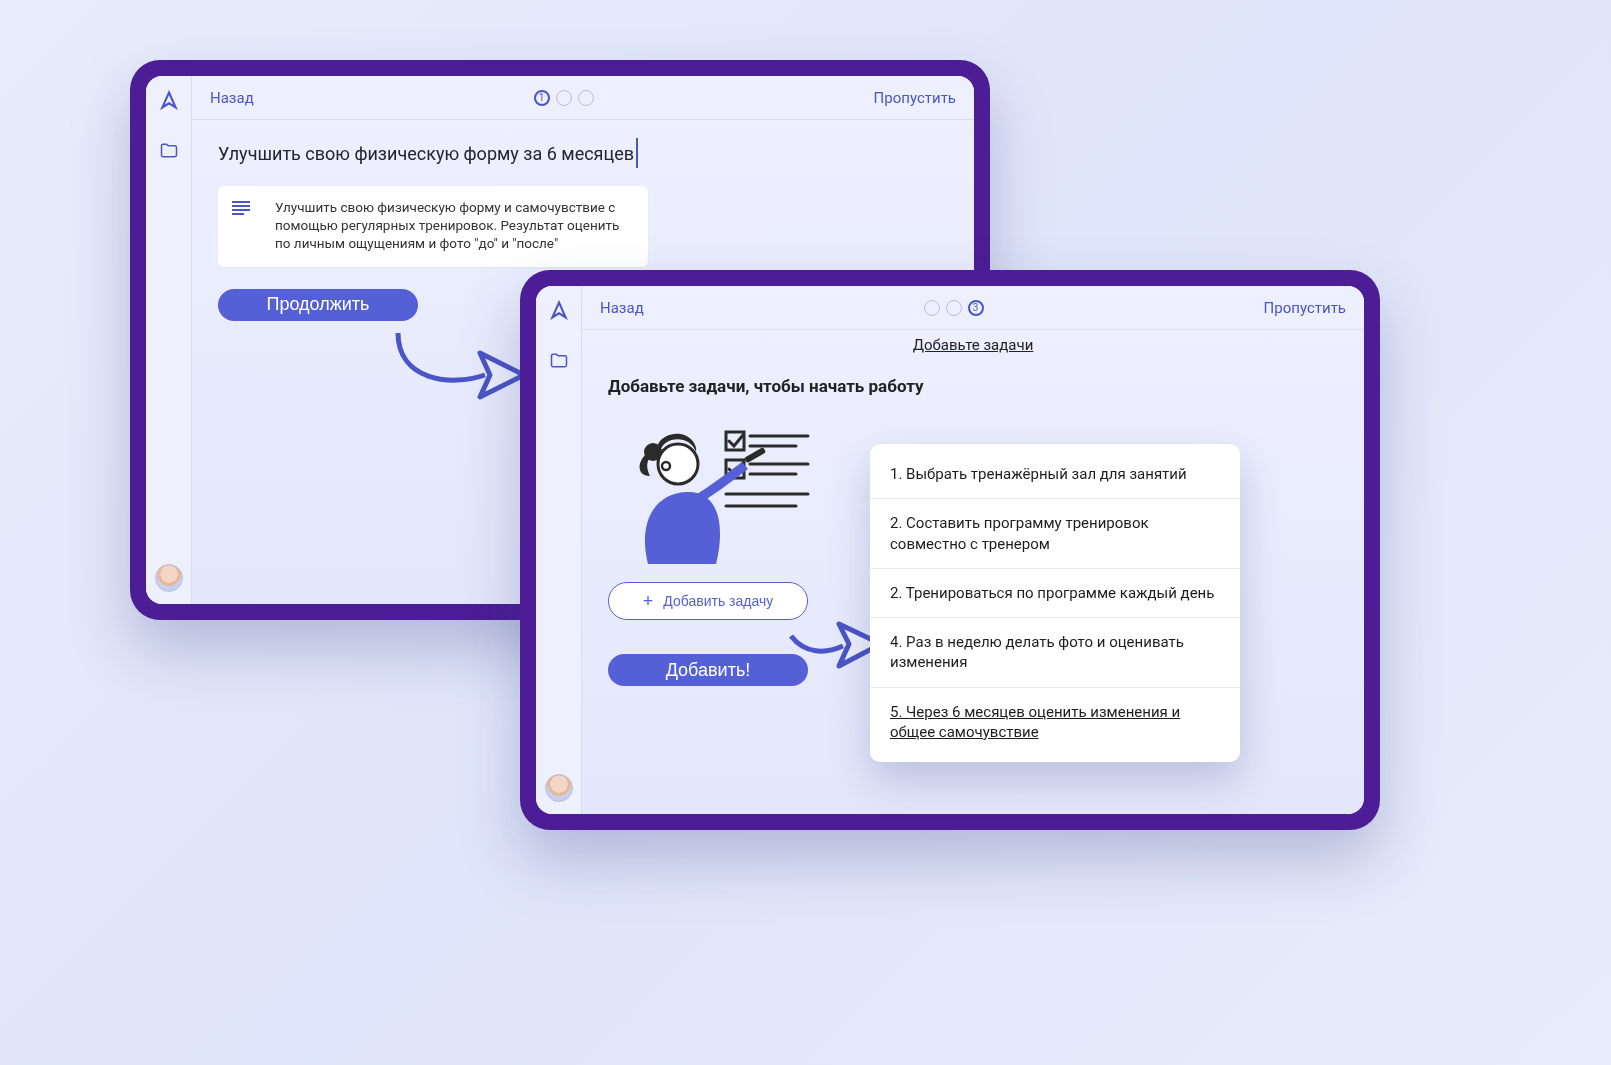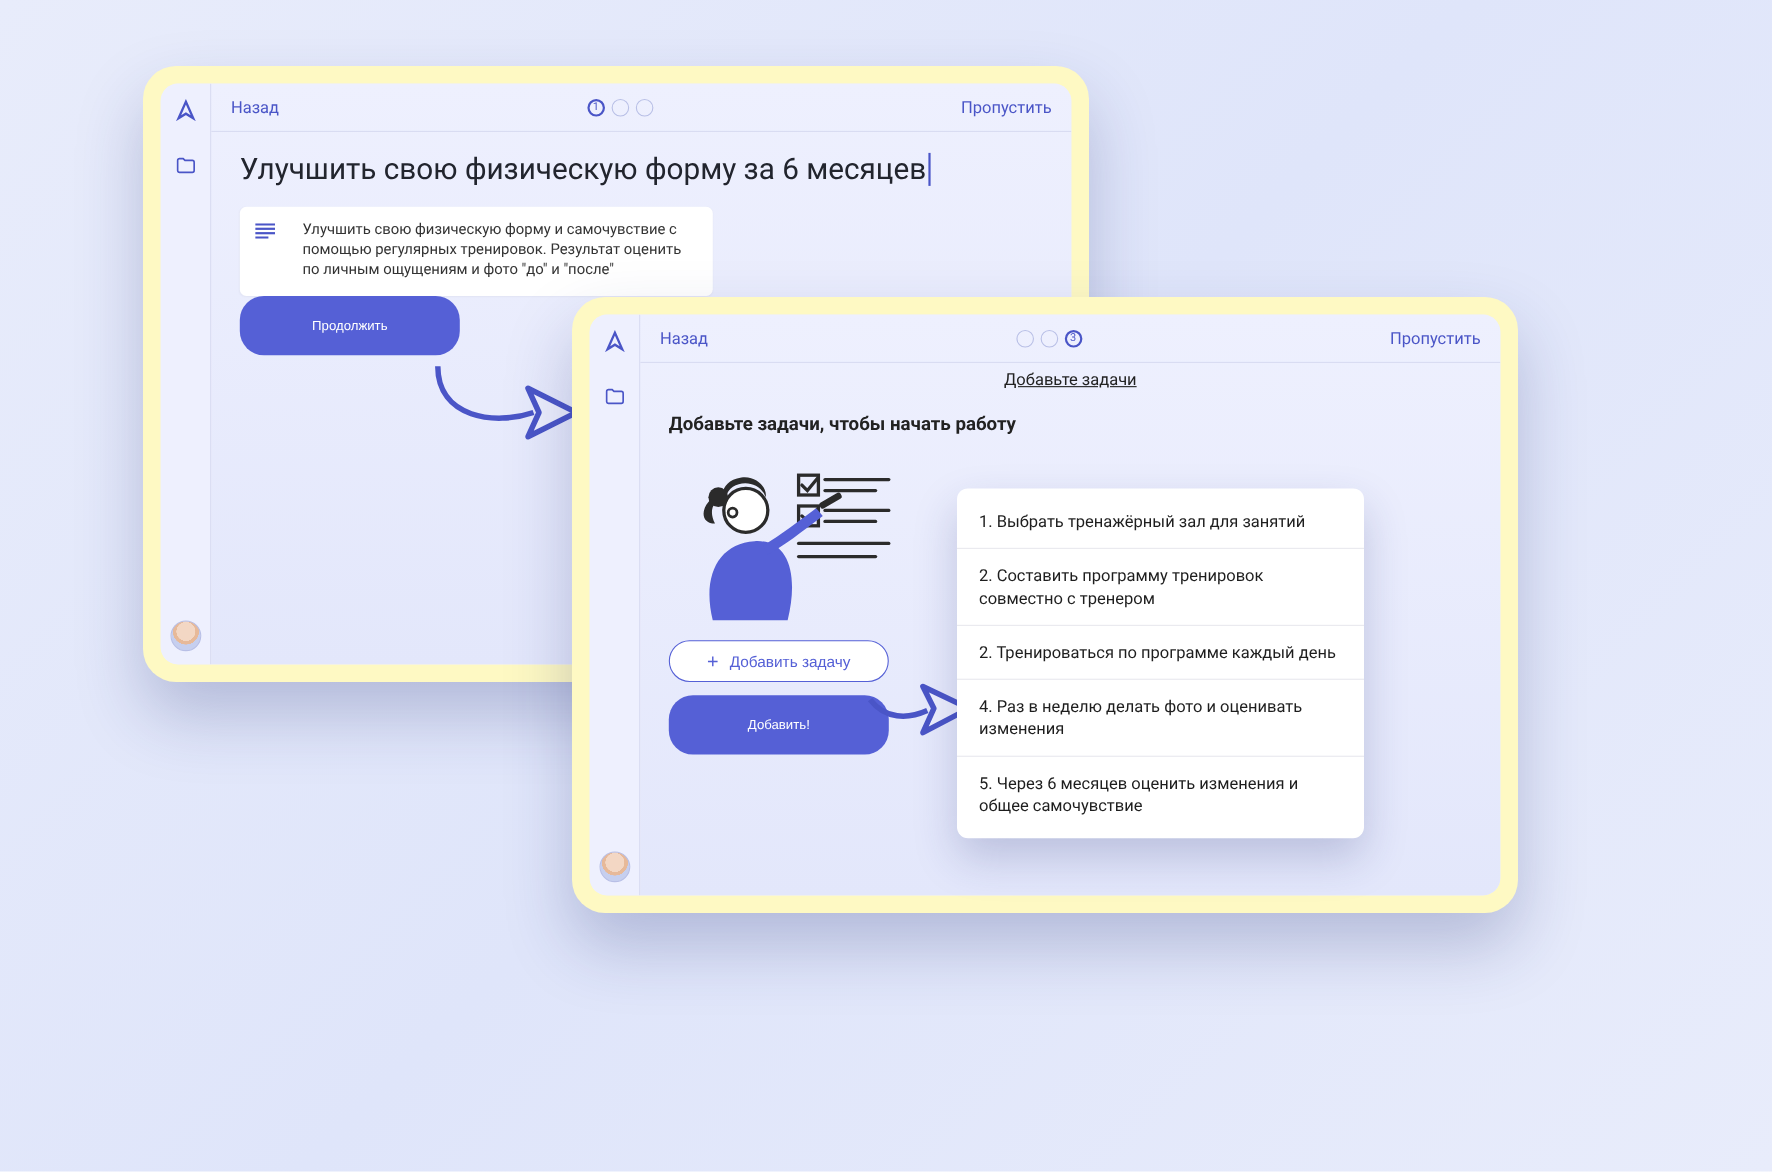--- a/index.html
+++ b/index.html
@@ -9,21 +9,21 @@
     background: linear-gradient(135deg, #e8ecfb 0%, #dfe5fa 50%, #e8ecfb 100%);
     width: 1611px;
     height: 1065px;
     position: relative;
     overflow: hidden;
   }
 
   
   .tablet {
     position: absolute;
-    background: #fef9c3;
+    background: #4c1d95;
     border-radius: 30px;
     padding: 16px;
     box-shadow: 0 30px 60px rgba(40,50,120,0.25);
   }
   .tablet .screen {
     width: 100%; height: 100%;
     background: #edeffc;
     border-radius: 16px;
     overflow: hidden;
     display: flex;
@@ -79,47 +79,48 @@
     font-size: 15px;
     color: #222;
     padding: 6px 0 4px;
     text-decoration: underline;
   }
 
   .content { flex: 1; padding: 18px 26px; position: relative; }
 
   
   .goal-title {
-    font-size: 27px;
+    font-size: 18px;
     color: #22252e;
     display: flex; align-items: center;
   }
   .goal-title .cursor {
     display: inline-block; width: 2px; height: 30px;
     background: #4a55c7; margin-left: 2px; vertical-align: middle;
   }
   .note-card {
     margin-top: 18px;
     background: #fff;
     border-radius: 6px;
     padding: 12px 14px 14px 14px;
     display: flex; gap: 25px;
     width: 430px;
     box-shadow: 0 1px 2px rgba(0,0,0,0.04);
   }
   .note-card .note-icon { color: #4a55c7; flex: 0 0 auto; margin-top: 2px; }
   .note-card .note-text { font-size: 13.5px; line-height: 1.35; color: #333; }
   .btn-primary {
+    margin-top: 22px;
     background: #5560d6;
     color: #fff;
     border: none;
     border-radius: 22px;
-    height: 54px;
+    height: 32px;
     width: 200px;
-    font-size: 12px;
+    font-size: 18px;
     font-weight: 500;
     cursor: pointer;
   }
   .btn-outline {
     background: #fff;
     border: 1.5px solid #5560d6;
     color: #5560d6;
     border-radius: 22px;
     height: 38px;
     width: 200px;
@@ -144,21 +145,21 @@
     box-shadow: 0 18px 40px rgba(40,50,120,0.22);
     padding: 6px 0;
   }
   .tasks-card .task {
     padding: 14px 20px;
     font-size: 15px;
     line-height: 1.35;
     color: #1e1e1e;
     border-bottom: 1px solid #e8e8ee;
   }
-  .tasks-card .task:last-child { border-bottom: none; }
+  .tasks-card .task:last-child { border-bottom: none; text-decoration: underline; }
 
   
   .arrow {
     position: absolute;
     pointer-events: none;
   }
   .arrow-1 { left: 390px; top: 325px; width: 140px; height: 80px; }
   .arrow-2 { left: 785px; top: 606px; width: 100px; height: 70px; }
 
   .link { cursor: pointer; }

